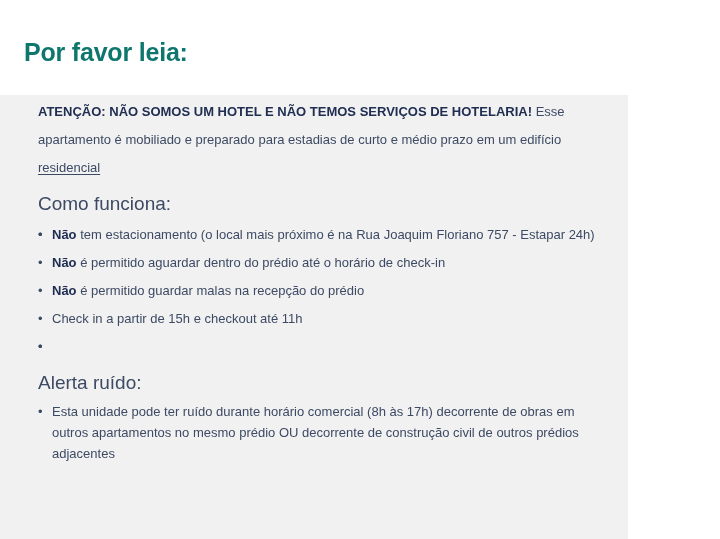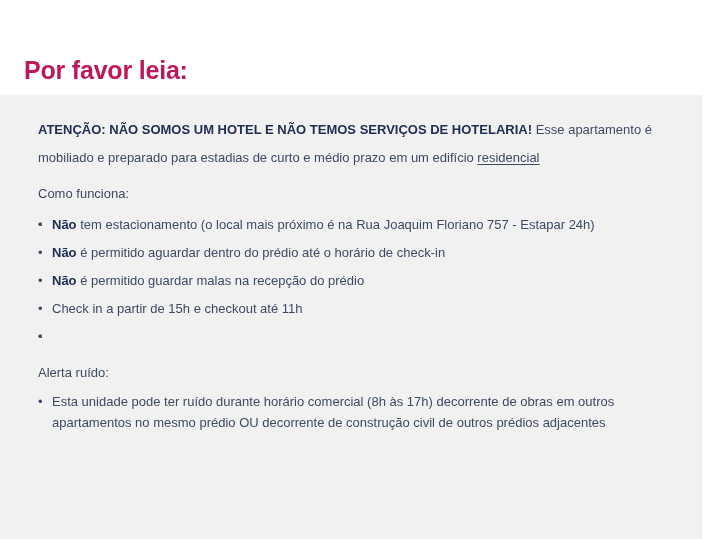--- a/index.html
+++ b/index.html
@@ -8,54 +8,54 @@
     width: 720px;
     height: 539px;
     background: #ffffff;
     font-family: "Liberation Sans", sans-serif;
     overflow: hidden;
     position: relative;
   }
   .page-title {
     position: absolute;
     left: 24px;
-    top: 56px;
+    top: 38px;
     font-size: 25px;
     font-weight: 700;
-    color: #be185d;
+    color: #0f766e;
     letter-spacing: -0.2px;
     margin: 0;
   }
   .notice-panel {
     position: absolute;
     top: 95px;
     left: 0;
-    width: 702px;
+    width: 628px;
     height: 444px;
     background: #f1f1f2;
-    padding: 21px 26px 0 38px;
+    padding: 3px 26px 0 38px;
     color: #3d4a63;
     font-size: 13px;
   }
   .intro {
     margin: 0;
     line-height: 28px;
     max-width: 642px;
   }
   .bold-text {
     font-weight: 700;
     color: #202e52;
   }
   .underline-text {
     text-decoration: underline;
     text-underline-offset: 2px;
   }
   .sec-heading {
     margin: 8px 0 0 0;
-    font-size: 13px;
+    font-size: 19px;
     font-weight: 400;
     line-height: 28px;
     color: #3d4a63;
   }
   .sec-heading.alert {
     margin-top: 36px;
   }
   ul.rules {
     list-style: none;
     margin: 3px 0 0 0;

